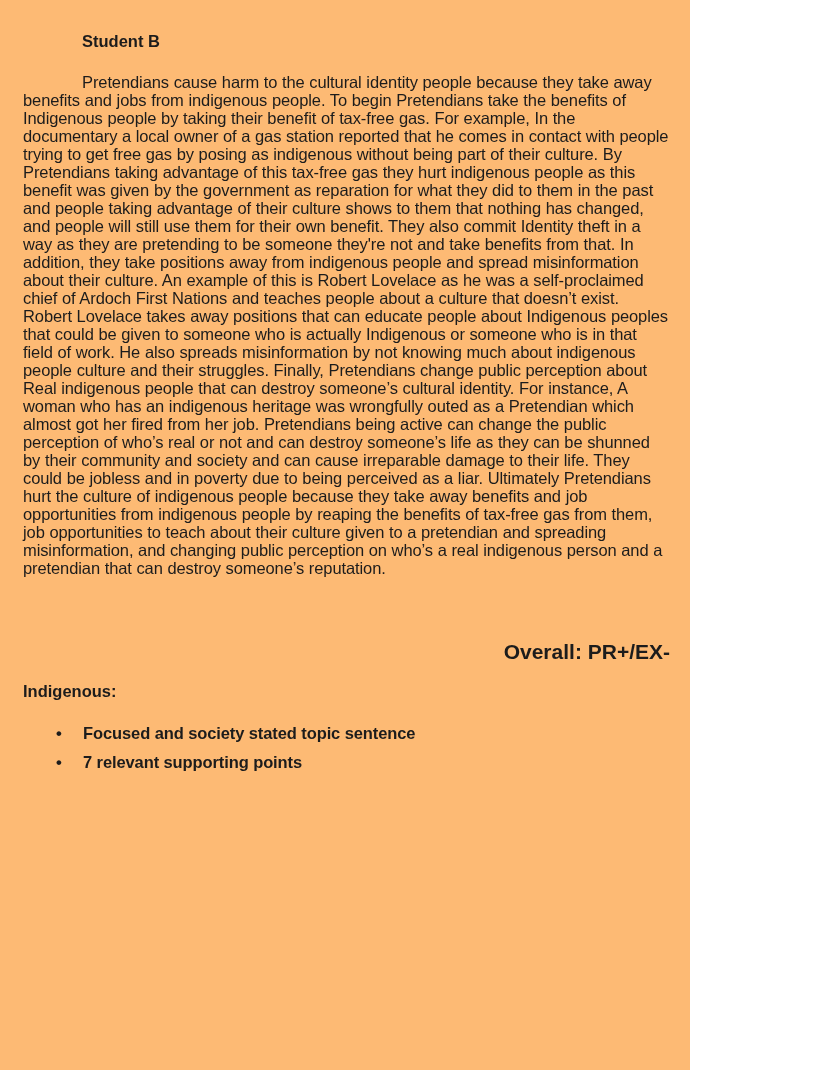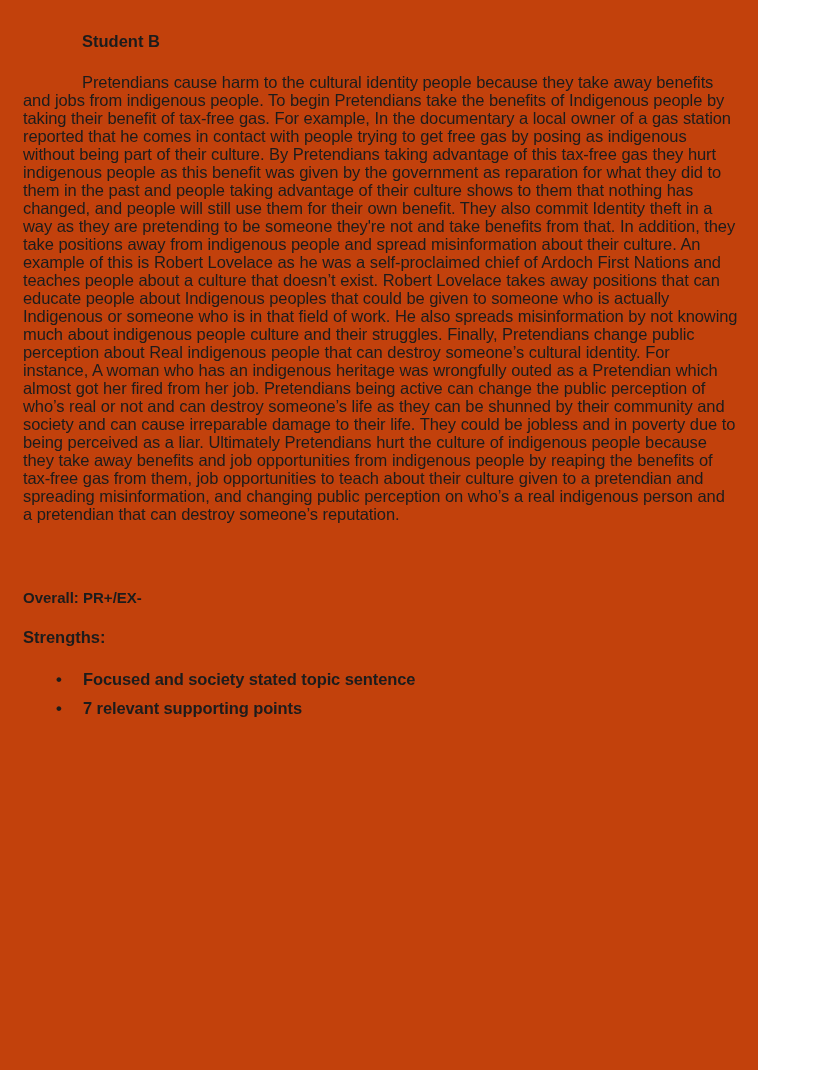--- a/index.html
+++ b/index.html
@@ -2,23 +2,23 @@
 <html><head>
 <meta charset="utf-8">
 <style>
   html, body {
     margin: 0;
     padding: 0;
     background: #ffffff;
   }
   .page {
     position: relative;
-    width: 758px;
+    width: 690px;
     height: 1070px;
-    background: #c2410c;
+    background: #fdba74;
     font-family: "Liberation Sans", sans-serif;
     color: #1c1c1c;
     overflow: hidden;
     box-sizing: border-box;
     padding: 33px 20px 0 23px;
   }
   .doc-heading {
     font-size: 16.5px;
     font-weight: 700;
     line-height: 16px;
@@ -28,23 +28,24 @@
     margin: 24px 0 0 0;
     font-size: 16.5px;
     font-weight: 400;
     line-height: 18px;
     text-indent: 59px;
     letter-spacing: -0.1px;
     word-spacing: 0.2px;
   }
   .overall-line {
     margin: 61px 0 3px 0;
-    font-size: 15px;
+    font-size: 21px;
     font-weight: 700;
     line-height: 27px;
+    text-align: right;
   }
   .strengths-heading {
     margin: 13px 0 0 0;
     font-size: 16.5px;
     font-weight: 700;
     line-height: 27px;
   }
   ul.strengths-list {
     list-style: none;
     margin: 15px 0 0 0;
@@ -74,21 +75,21 @@
 <body>
 
 <div class="page">
 
   <div class="doc-heading">Student B</div>
 
   <p class="essay-paragraph">Pretendians cause harm to the cultural identity people because they take away benefits and jobs from indigenous people. To begin Pretendians take the benefits of Indigenous people by taking their benefit of tax-free gas. For example, In the documentary a local owner of a gas station reported that he comes in contact with people trying to get free gas by posing as indigenous without being part of their culture. By Pretendians taking advantage of this tax-free gas they hurt indigenous people as this benefit was given by the government as reparation for what they did to them in the past and people taking advantage of their culture shows to them that nothing has changed, and people will still use them for their own benefit. They also commit Identity theft in a way as they are pretending to be someone they're not and take benefits from that. In addition, they take positions away from indigenous people and spread misinformation about their culture. An example of this is Robert Lovelace as he was a self-proclaimed chief of Ardoch First Nations and teaches people about a culture that doesn’t exist. Robert Lovelace takes away positions that can educate people about Indigenous peoples that could be given to someone who is actually Indigenous or someone who is in that field of work. He also spreads misinformation by not knowing much about indigenous people culture and their struggles. Finally, Pretendians change public perception about Real indigenous people that can destroy someone’s cultural identity. For instance, A woman who has an indigenous heritage was wrongfully outed as a Pretendian which almost got her fired from her job. Pretendians being active can change the public perception of who’s real or not and can destroy someone’s life as they can be shunned by their community and society and can cause irreparable damage to their life. They could be jobless and in poverty due to being perceived as a liar. Ultimately Pretendians hurt the culture of indigenous people because they take away benefits and job opportunities from indigenous people by reaping the benefits of tax-free gas from them, job opportunities to teach about their culture given to a pretendian and spreading misinformation, and changing public perception on who’s a real indigenous person and a pretendian that can destroy someone’s reputation.</p>
 
   <div class="overall-line">Overall: PR+/EX-</div>
 
-  <div class="strengths-heading">Strengths:</div>
+  <div class="strengths-heading">Indigenous:</div>
 
   <ul class="strengths-list">
     <li>
       <span class="li-text">Focused and society stated topic sentence</span>
     </li>
     <li>
       <span class="li-text">7 relevant supporting points</span>
     </li>
   </ul>
 

